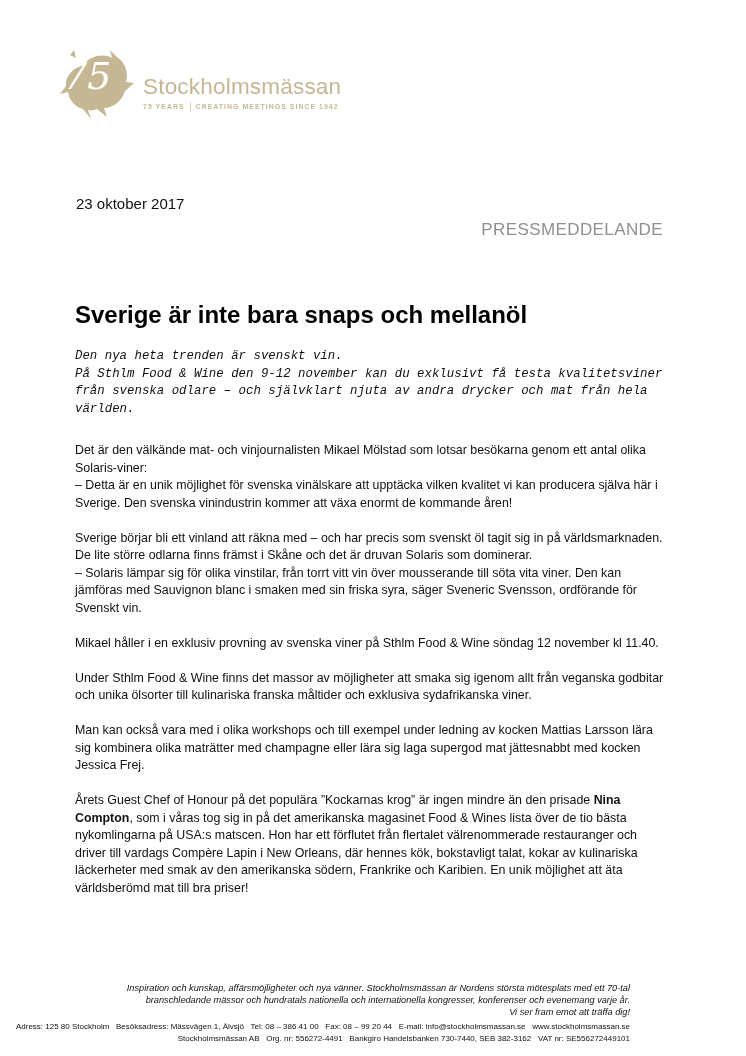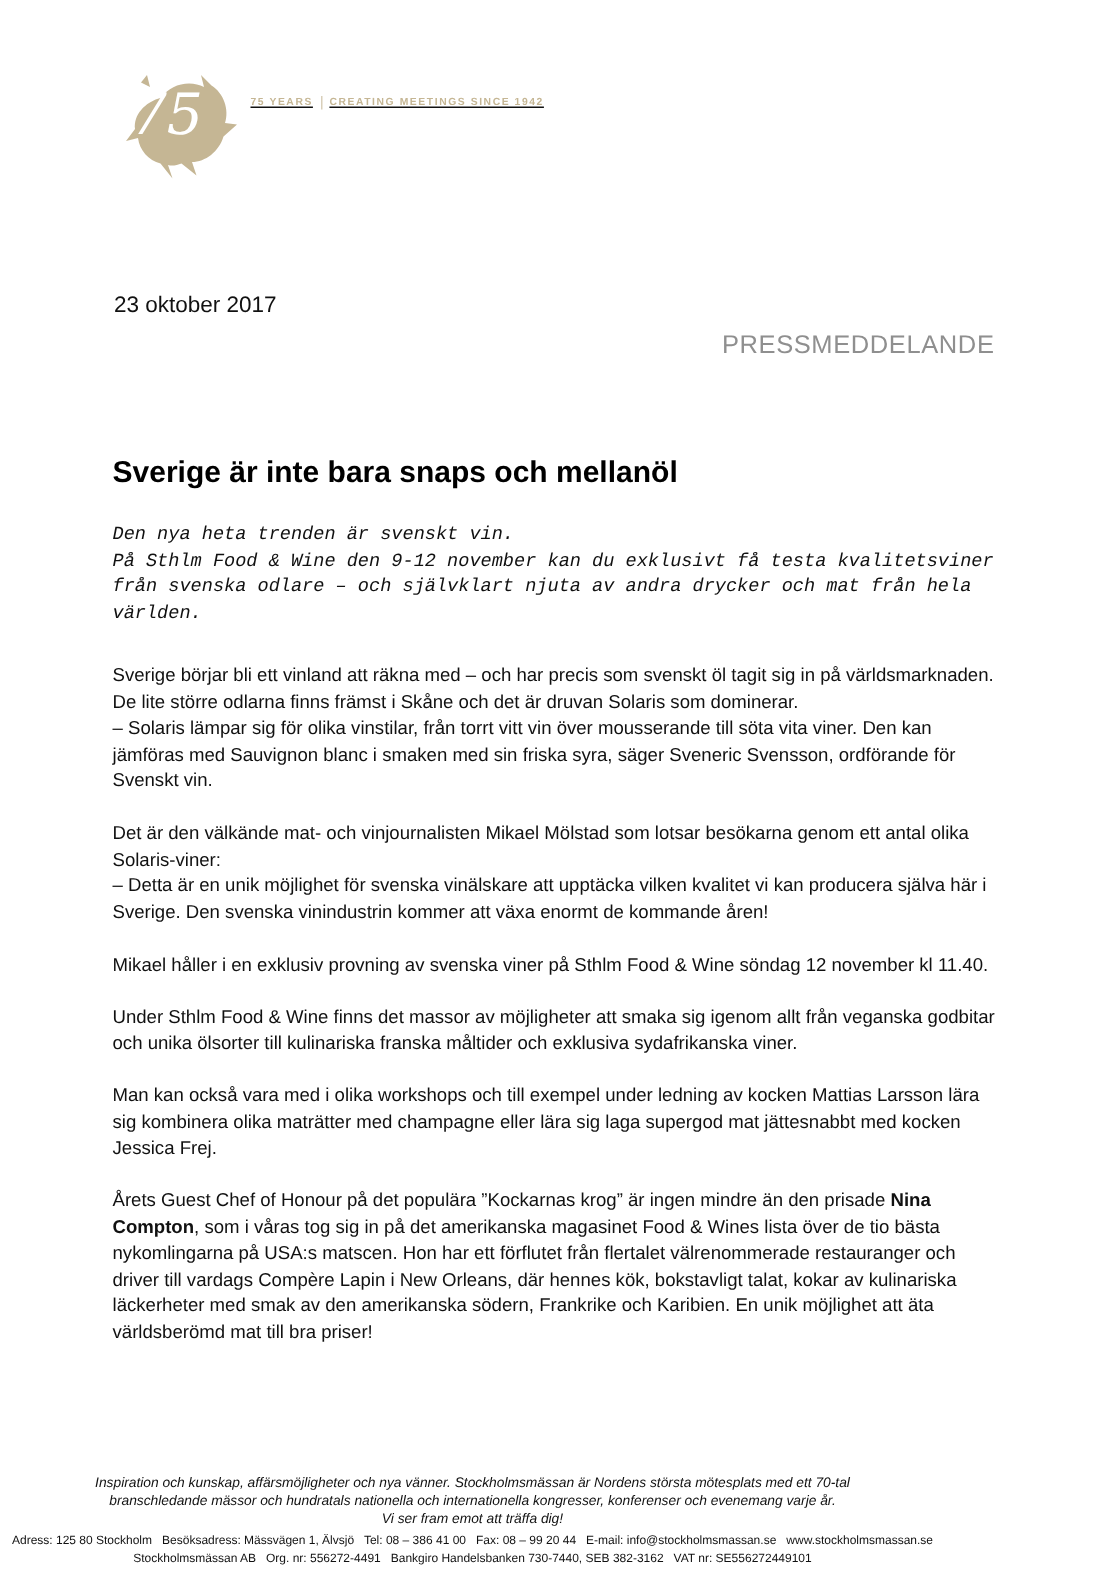--- a/index.html
+++ b/index.html
@@ -10,25 +10,24 @@
     margin: 0 auto;
     background: #ffffff;
     font-family: "Liberation Sans", sans-serif;
     color: #111111;
     overflow: hidden;
   }
 
   
   .logo {
     position: absolute;
-    left: 82px;
+    left: 58px;
     top: 49px;
     display: flex;
-    align-items: flex-start;
-    text-decoration: underline;
+    align-items: center;
   }
   .logo-mark { width: 76px; height: 76px; flex: 0 0 auto; }
   .logo-textblock { margin-left: 9px; padding-top: 12px; }
   .wordmark {
     font-size: 22.5px;
     line-height: 1.05;
     color: #c5b694;
     letter-spacing: 0.2px;
   }
   .tagline {
@@ -70,21 +69,21 @@
   .content {
     position: absolute;
     left: 75px;
     top: 303px;
     width: 595px;
     font-size: 12.4px;
     line-height: 17.5px;
   }
   .content h1 {
     margin: 0 0 21px 0;
-    font-size: 20px;
+    font-size: 24px;
     line-height: 24px;
     color: #000000;
     font-weight: bold;
   }
   .lead {
     margin: 0 0 24px 0;
     font-style: italic;
     white-space: pre-line;
     font-family: Liberation Mono, monospace;
   }
@@ -93,21 +92,21 @@
     white-space: pre-line;
   }
   .para strong { font-weight: bold; }
 
   
   .footer {
     position: absolute;
     left: 0;
     top: 982px;
     width: 630px;
-    text-align: center;
+    text-align: right;
     color: #111111;
   }
   .footer-lead {
     font-style: italic;
     font-size: 9.2px;
     line-height: 12.2px;
     white-space: pre-line;
   }
   .footer-address,
   .footer-company {
@@ -133,39 +132,40 @@
         L 49 68 L 39 60
         C 36 61, 33 62, 30 61
         L 33 70 L 25 60
         C 17 58, 11 51, 10 43
         L 2 45 L 8 37
         C 7 28, 14 19, 26 16 Z"></path>
       <path fill="#c5b694" d="M12 6 L 16 1 L 18 9 Z"></path>
       <text x="5" y="40" font-family="'DejaVu Serif', serif" font-style="italic" font-size="38" fill="#ffffff">75</text>
     </svg>
     <div class="logo-textblock">
+      <div class="wordmark">Stockholmsmässan</div>
       <div class="tagline">
         <span>75 YEARS</span>
         <span class="tagline-divider"></span>
         <span>CREATING MEETINGS SINCE 1942</span>
       </div>
     </div>
   </div>
 
   <div class="date">23 oktober 2017</div>
   <div class="press-label">PRESSMEDDELANDE</div>
 
   <div class="content">
     <h1>Sverige är inte bara snaps och mellanöl</h1>
     <p class="lead">Den nya heta trenden är svenskt vin.
 På Sthlm Food &amp; Wine den 9-12 november kan du exklusivt få testa kvalitetsviner från svenska odlare – och självklart njuta av andra drycker och mat från hela världen.</p>
+    <p class="para">Det är den välkände mat- och vinjournalisten Mikael Mölstad som lotsar besökarna genom ett antal olika Solaris-viner:
+– Detta är en unik möjlighet för svenska vinälskare att upptäcka vilken kvalitet vi kan producera själva här i Sverige. Den svenska vinindustrin kommer att växa enormt de kommande åren!</p>
     <p class="para">Sverige börjar bli ett vinland att räkna med – och har precis som svenskt öl tagit sig in på världsmarknaden. De lite större odlarna finns främst i Skåne och det är druvan Solaris som dominerar.
 – Solaris lämpar sig för olika vinstilar, från torrt vitt vin över mousserande till söta vita viner. Den kan jämföras med Sauvignon blanc i smaken med sin friska syra, säger Sveneric Svensson, ordförande för Svenskt vin.</p>
-    <p class="para">Det är den välkände mat- och vinjournalisten Mikael Mölstad som lotsar besökarna genom ett antal olika Solaris-viner:
-– Detta är en unik möjlighet för svenska vinälskare att upptäcka vilken kvalitet vi kan producera själva här i Sverige. Den svenska vinindustrin kommer att växa enormt de kommande åren!</p>
     <p class="para">Mikael håller i en exklusiv provning av svenska viner på Sthlm Food &amp; Wine söndag 12 november kl 11.40.</p>
     <p class="para">Under Sthlm Food &amp; Wine finns det massor av möjligheter att smaka sig igenom allt från veganska godbitar och unika ölsorter till kulinariska franska måltider och exklusiva sydafrikanska viner.</p>
     <p class="para">Man kan också vara med i olika workshops och till exempel under ledning av kocken Mattias Larsson lära sig kombinera olika maträtter med champagne eller lära sig laga supergod mat jättesnabbt med kocken Jessica Frej.</p>
     <p class="para"><span>Årets Guest Chef of Honour på det populära ”Kockarnas krog” är ingen mindre än den prisade </span><strong>Nina Compton</strong><span>, som i våras tog sig in på det amerikanska magasinet Food &amp; Wines lista över de tio bästa nykomlingarna på USA:s matscen. Hon har ett förflutet från flertalet välrenommerade restauranger och driver till vardags Compère Lapin i New Orleans, där hennes kök, bokstavligt talat, kokar av kulinariska läckerheter med smak av den amerikanska södern, Frankrike och Karibien. En unik möjlighet att äta världsberömd mat till bra priser!</span></p>
   </div>
 
   <div class="footer">
     <div class="footer-lead">Inspiration och kunskap, affärsmöjligheter och nya vänner. Stockholmsmässan är Nordens största mötesplats med ett 70-tal
 branschledande mässor och hundratals nationella och internationella kongresser, konferenser och evenemang varje år.
 Vi ser fram emot att träffa dig!</div>

